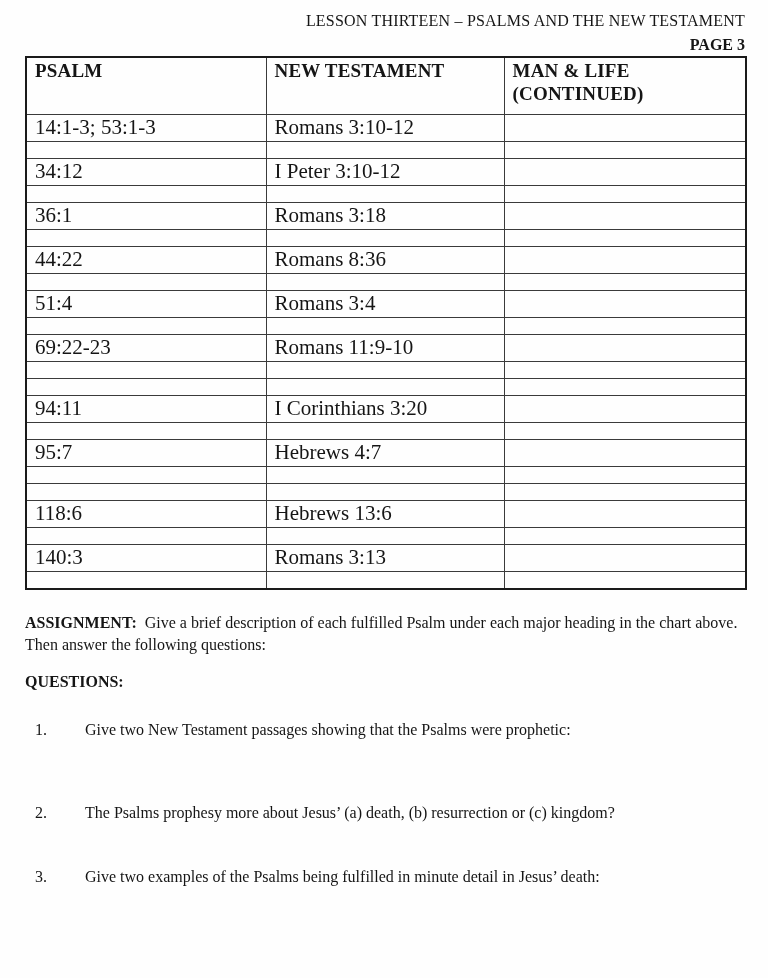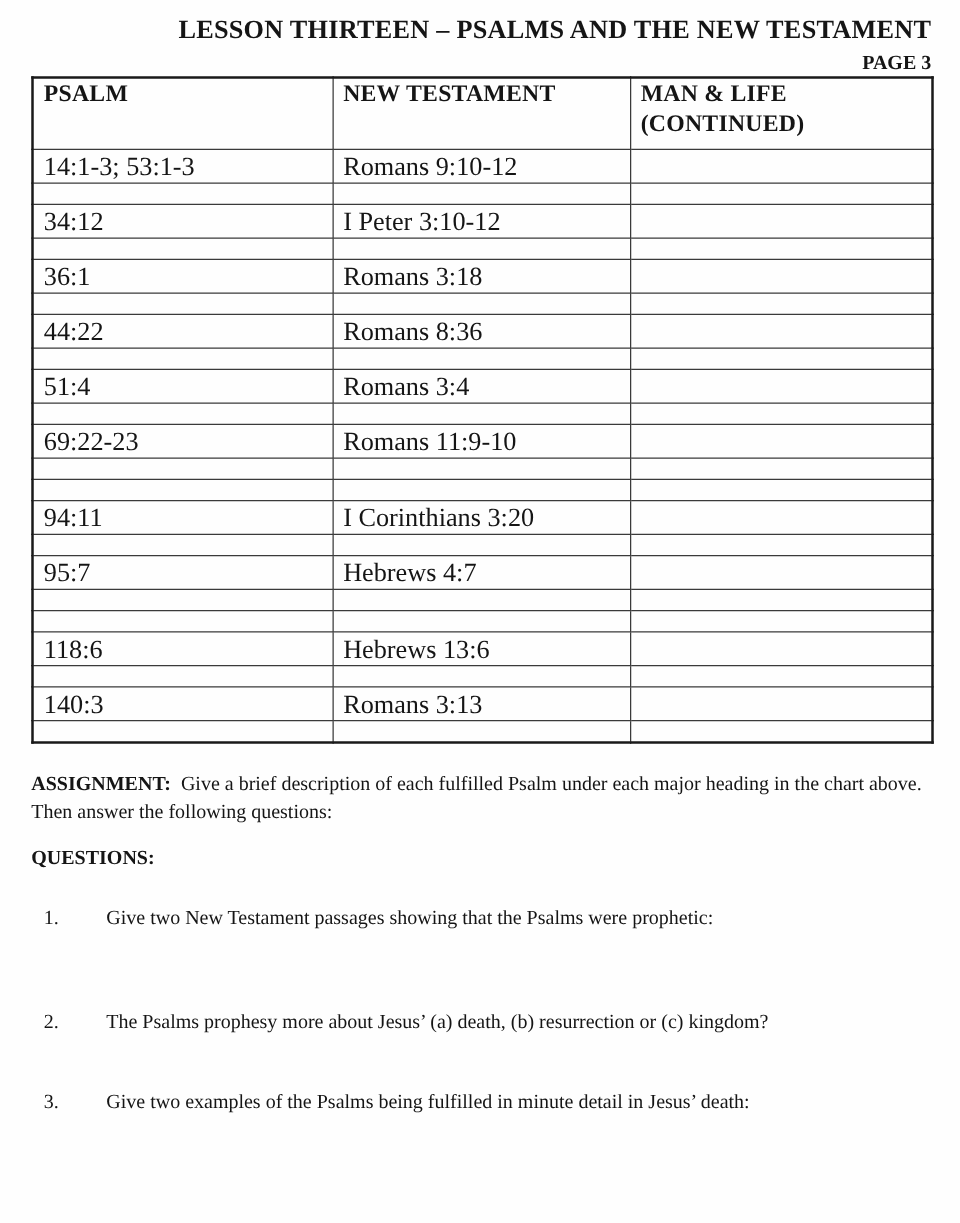--- a/index.html
+++ b/index.html
@@ -17,22 +17,22 @@
   }
   .page {
     box-sizing: border-box;
     width: 768px;
     height: 978px;
     padding: 0 23px 0 25px;
   }
   .doc-title {
     margin: 12px 0 4px 0;
     text-align: right;
-    font-weight: 700;
-    font-size: 21px;
+    font-weight: 400;
+    font-size: 16px;
     line-height: 1.12;
     letter-spacing: 0.2px;
   }
   .page-num {
     margin: 6px 0 0 0;
     text-align: right;
     font-weight: 700;
     font-size: 16px;
     line-height: 1.1;
   }
@@ -128,21 +128,21 @@
         <th>
           <span style="display:block">MAN &amp; LIFE</span>
           <span style="display:block">(CONTINUED)</span>
         </th>
       </tr>
     </thead>
     <tbody>
 
     <tr class="data-row">
           <td>14:1-3; 53:1-3</td>
-          <td>Romans 9:10-12</td>
+          <td>Romans 3:10-12</td>
           <td></td>
         </tr>
         <tr class="spacer-row">
           <td></td>
           <td></td>
           <td></td>
         </tr>
         <tr class="data-row">
           <td>34:12</td>
           <td>I Peter 3:10-12</td>

